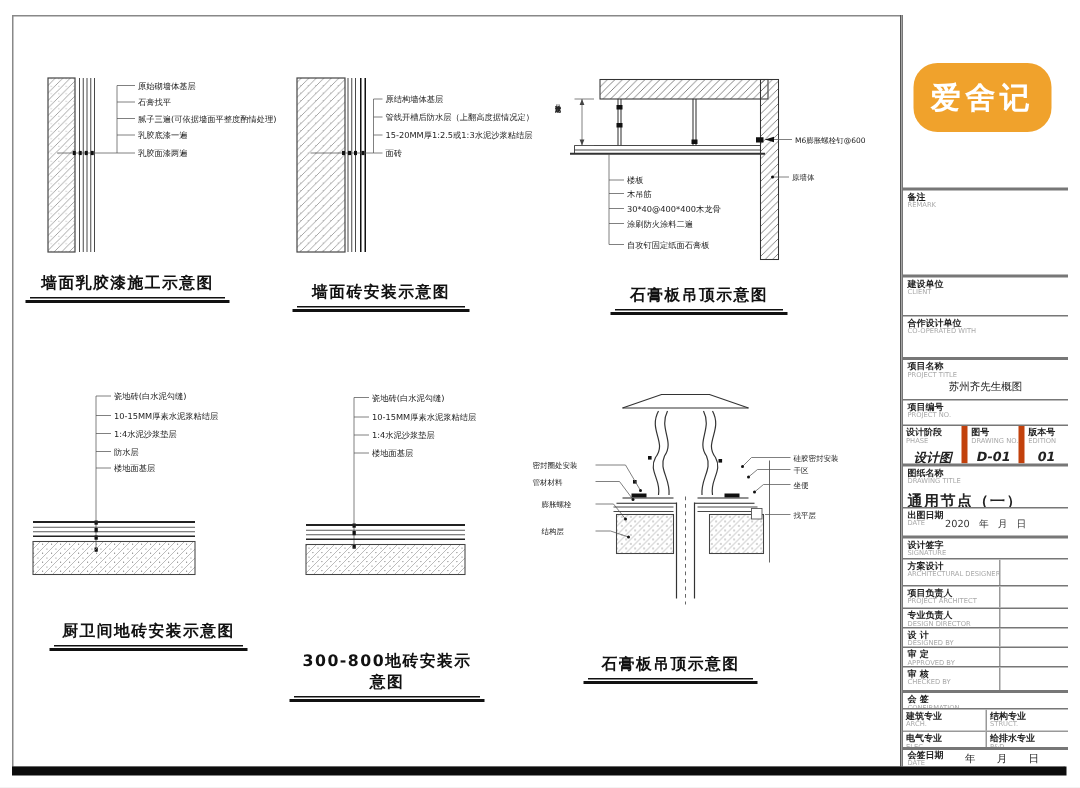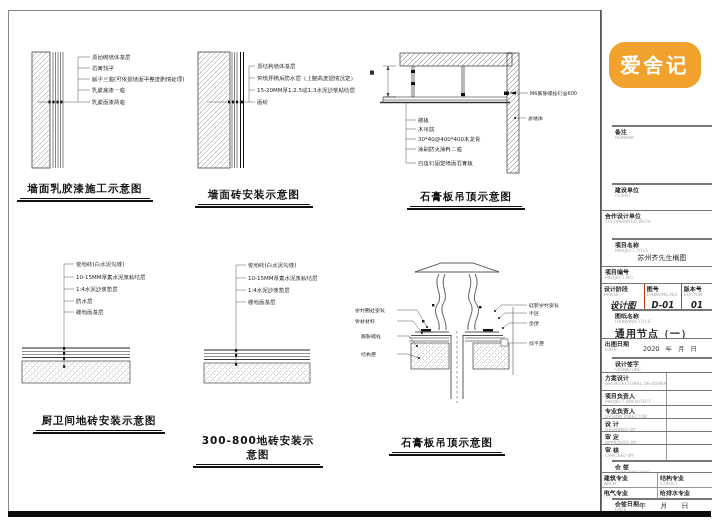--- a/index.html
+++ b/index.html
@@ -15,37 +15,37 @@
   .dtitle::after{content:"";position:absolute;left:-3px;right:-3px;bottom:-4px;height:2px;background:#111;}
   svg{position:absolute;overflow:visible;}
   svg text{fill:#222;font-family:"DejaVu Sans","Liberation Sans",sans-serif;}
   
   #titleblock{position:absolute;left:601px;top:10px;width:111px;height:501px;box-sizing:border-box;
               border-left:1px solid #777;background:#fff;}
   #logo{position:absolute;left:7px;top:32px;width:92px;height:46px;display:flex;align-items:center;justify-content:center;
         color:#fff;font-weight:bold;font-size:20px;letter-spacing:3px;border-radius:16px;}
   #fields{position:absolute;left:0;top:115px;right:0;}
   .fld{position:relative;border-top:1px solid #777;box-sizing:border-box;padding:1px 3px;overflow:hidden;}
-  .fld.thick{border-top-width:2px;margin-left:10px;}
+  .fld.thick{border-top-width:2px;}
   .fld .cl{font-size:6px;font-weight:bold;color:#222;line-height:7px;white-space:nowrap;}
   .fld .en{font-size:4.5px;color:#aaa;line-height:5px;white-space:nowrap;}
   .fld .val{font-size:7px;color:#222;text-align:center;}
   .fld.split::after{content:"";position:absolute;left:58%;top:0;bottom:0;border-left:1px solid #999;}
   .phase-row{display:flex;padding:0;}
-  .phase-col{flex:1;border-left:1px solid #c2410c;padding:1px 2px;box-sizing:border-box;overflow:hidden;}
+  .phase-col{flex:1;border-left:4px solid #c2410c;padding:1px 2px;box-sizing:border-box;overflow:hidden;}
   .phase-col:first-child{border-left:none;}
   .phase-col .pv{font-size:8.5px;font-weight:bold;text-align:center;margin-top:3px;color:#222;font-style:italic;}
   .big-val{font-size:10px;font-weight:bold;text-align:left;margin-top:3px;letter-spacing:1px;}
-  .date-val{font-size:6.5px;text-align:center;margin-top:2px;word-spacing:4px;color:#333;}
+  .date-val{font-size:6.5px;margin-top:2px;word-spacing:4px;color:#333;}
   .grid2{display:flex;flex-wrap:wrap;padding:0;}
   .gcell{width:50%;box-sizing:border-box;border-left:1px solid #999;border-top:1px solid #999;padding:1px 2px;overflow:hidden;}
   .gcell:nth-child(odd){border-left:none;}
   .gcell:nth-child(-n+2){border-top:none;}
   .signdate{display:flex;align-items:center;}
-  .signdate .val{flex:1;text-align:left;font-size:7px;word-spacing:12px;padding-right:2px;}
+  .signdate .val{flex:1;text-align:center;font-size:7px;word-spacing:12px;padding-right:2px;}
   #watermark{position:absolute;left:486px;top:476px;font-size:25px;letter-spacing:2px;
              color:rgba(150,150,150,0.62);z-index:50;pointer-events:none;white-space:nowrap;}
 </style>
 </head>
 <body>
 
 <div id="screen">
   <div id="sheet-border"></div>
 
   <svg style="left:18px;top:46px" width="185" height="140" viewBox="0 0 185 140">

